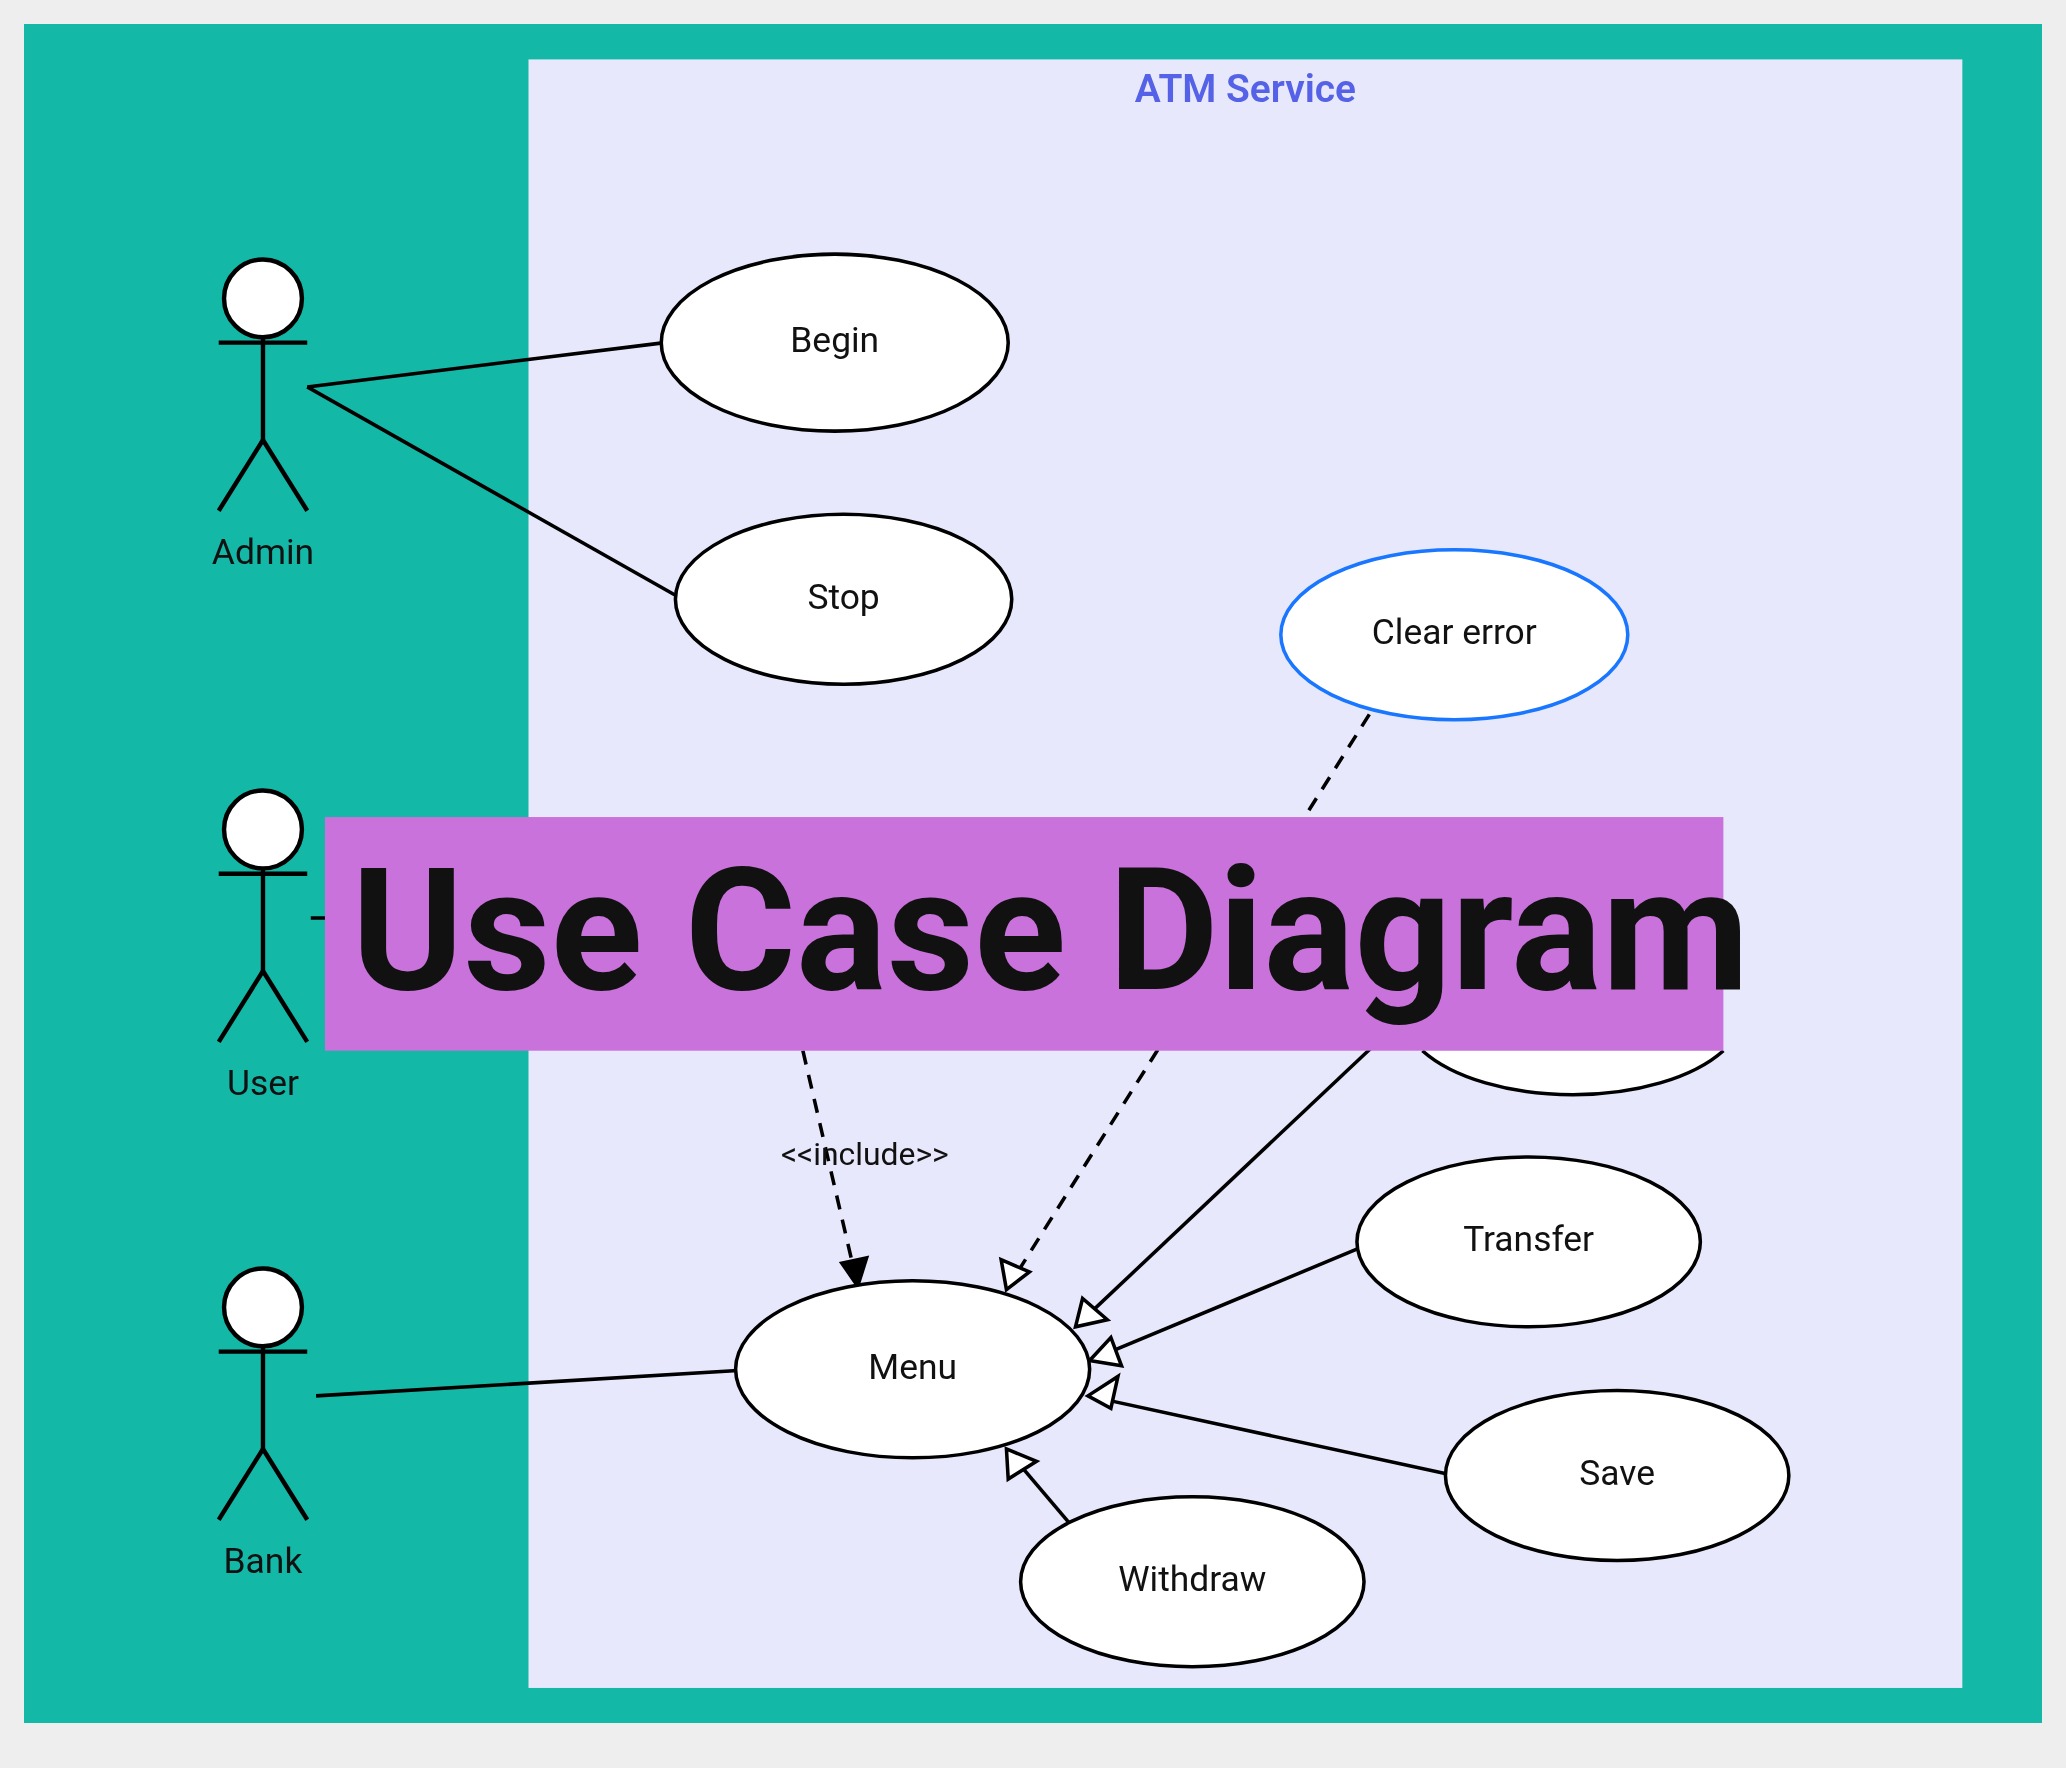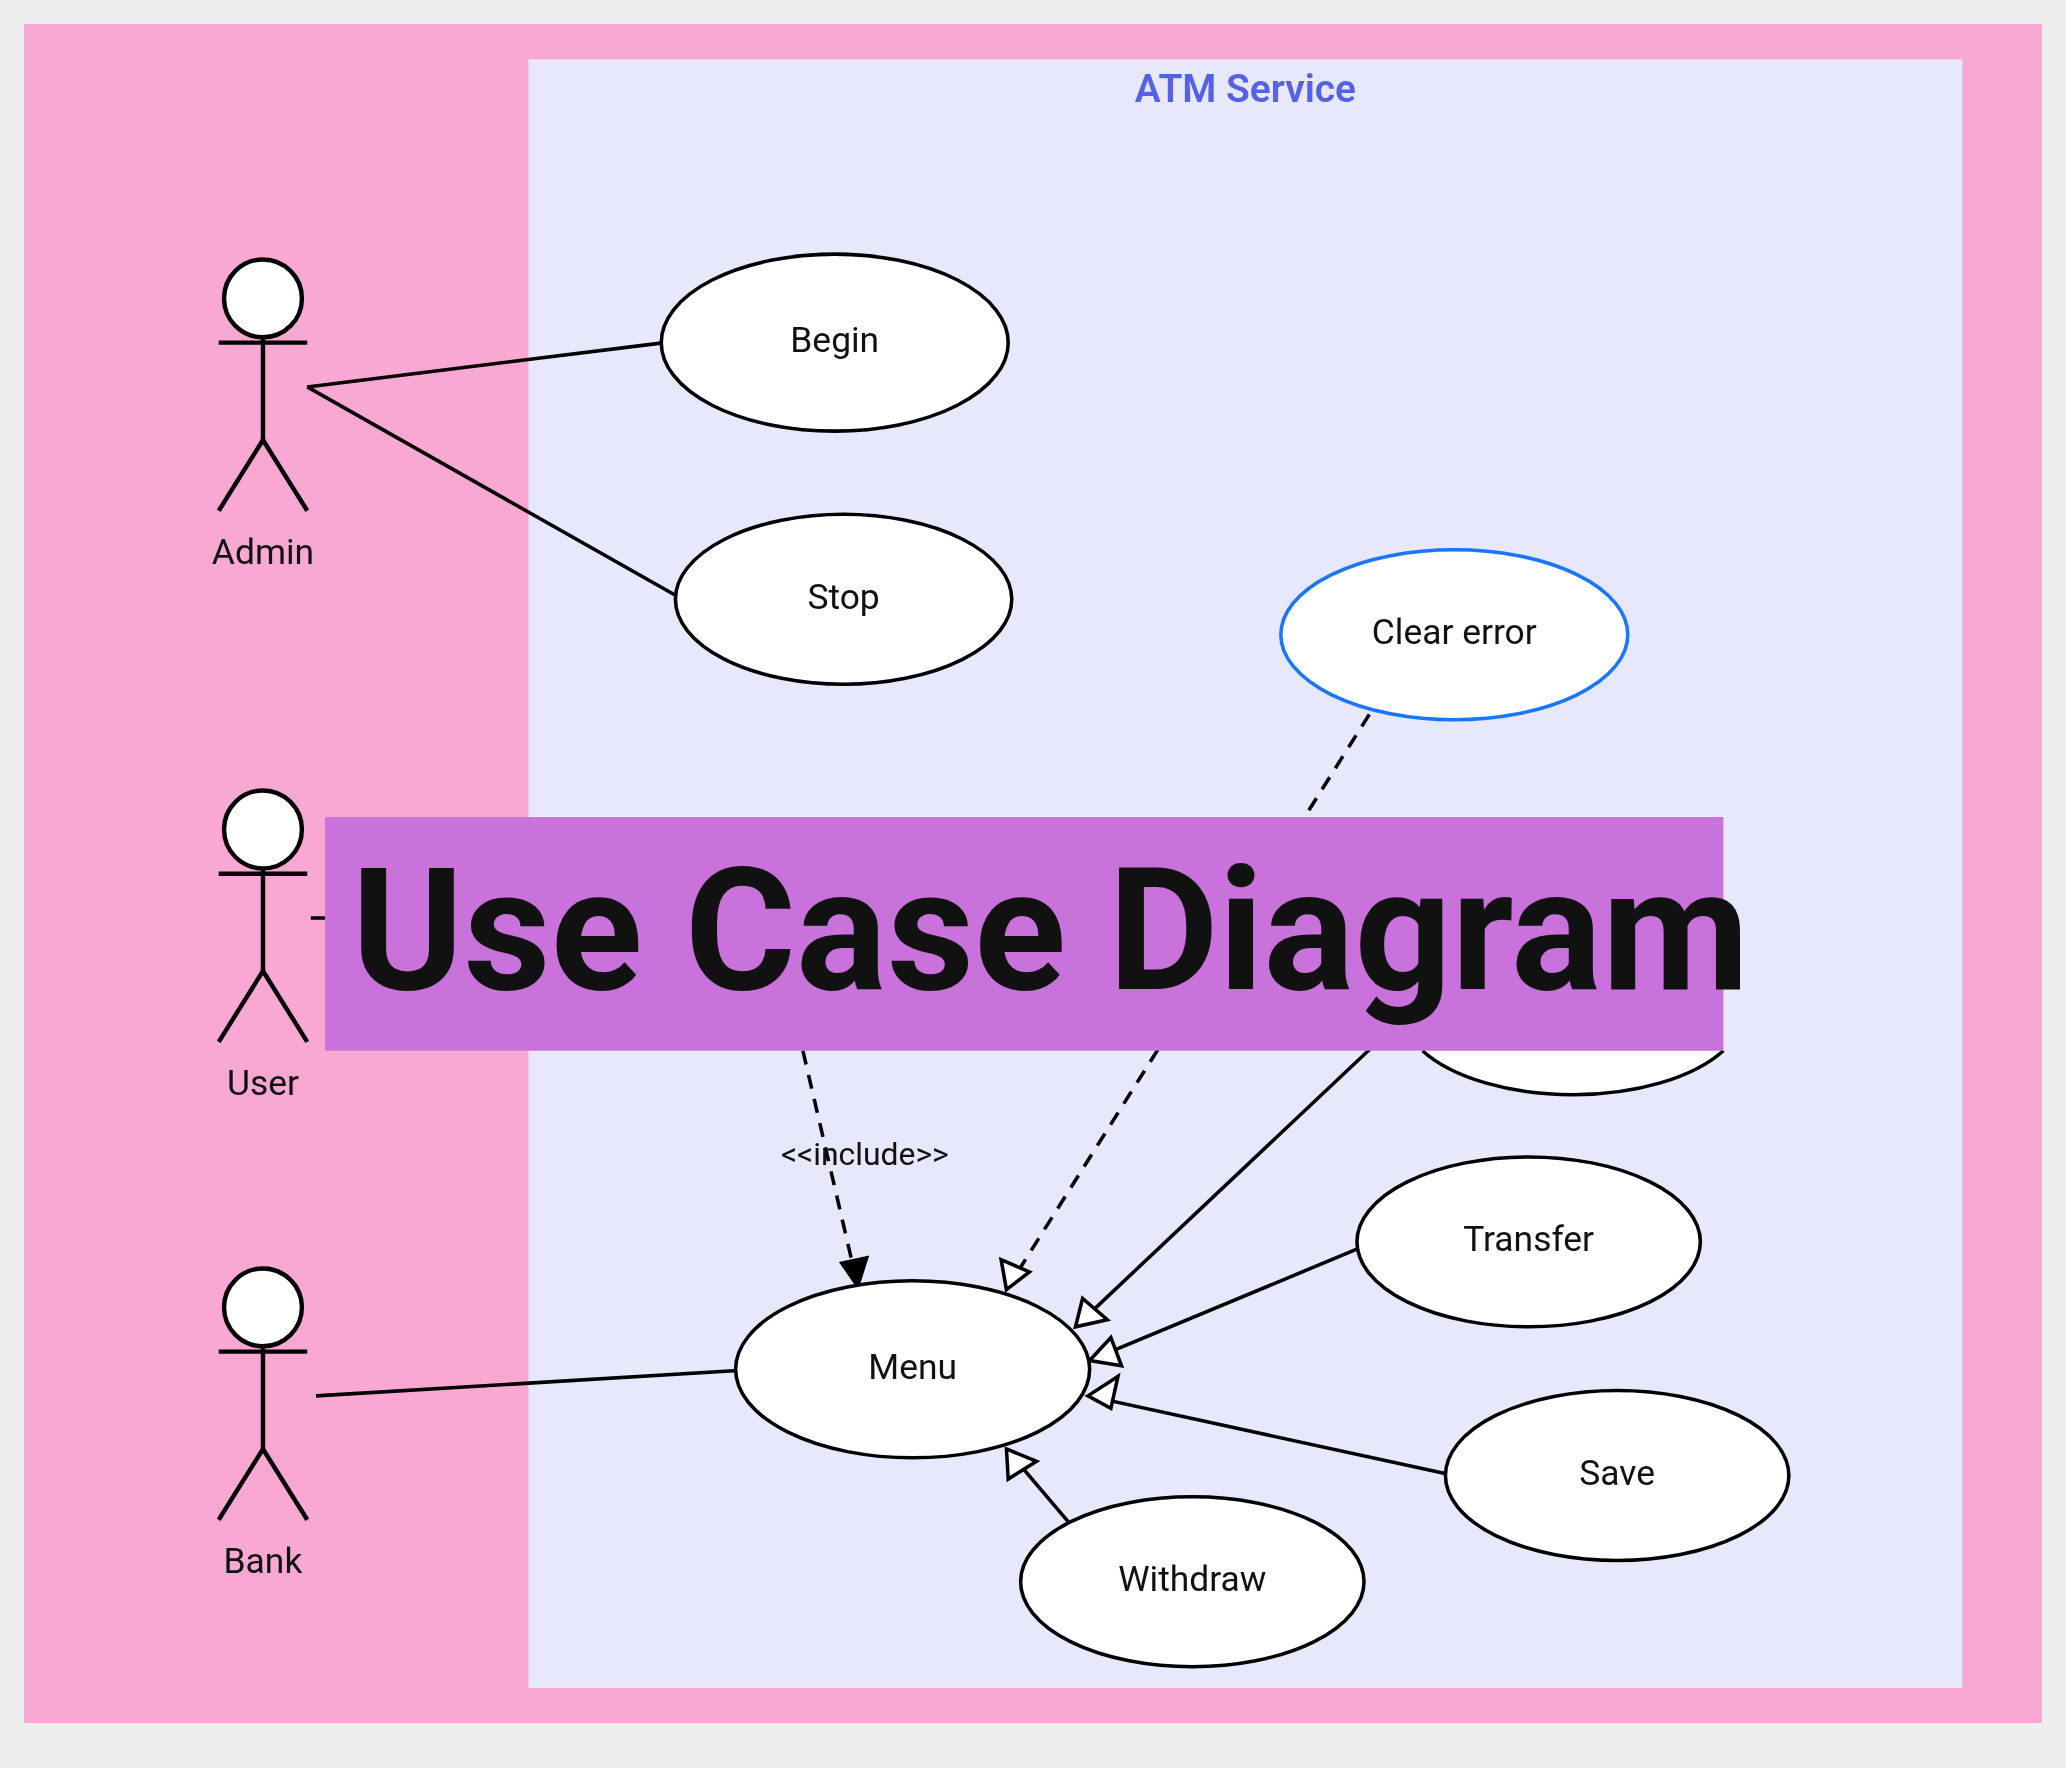--- a/index.html
+++ b/index.html
@@ -9,21 +9,21 @@
     background: #eeeeee;
     font-family: -apple-system, BlinkMacSystemFont, "Segoe UI", Roboto, "Helvetica Neue", Arial, sans-serif;
   }
   .page {
     background: #eeeeee;
     padding: 24px;
     width: 100%;
     min-height: 100%;
   }
   .canvas-wrap {
-    background: #f9a8d4;
+    background: #14b8a6;
     width: 100%;
     position: relative;
     text-align: center;
   }
   svg { display: block; width: 100%; height: auto; }
 
   .system-title {
     font-size: 22px;
     font-weight: 600;
     fill: #5561e6;

